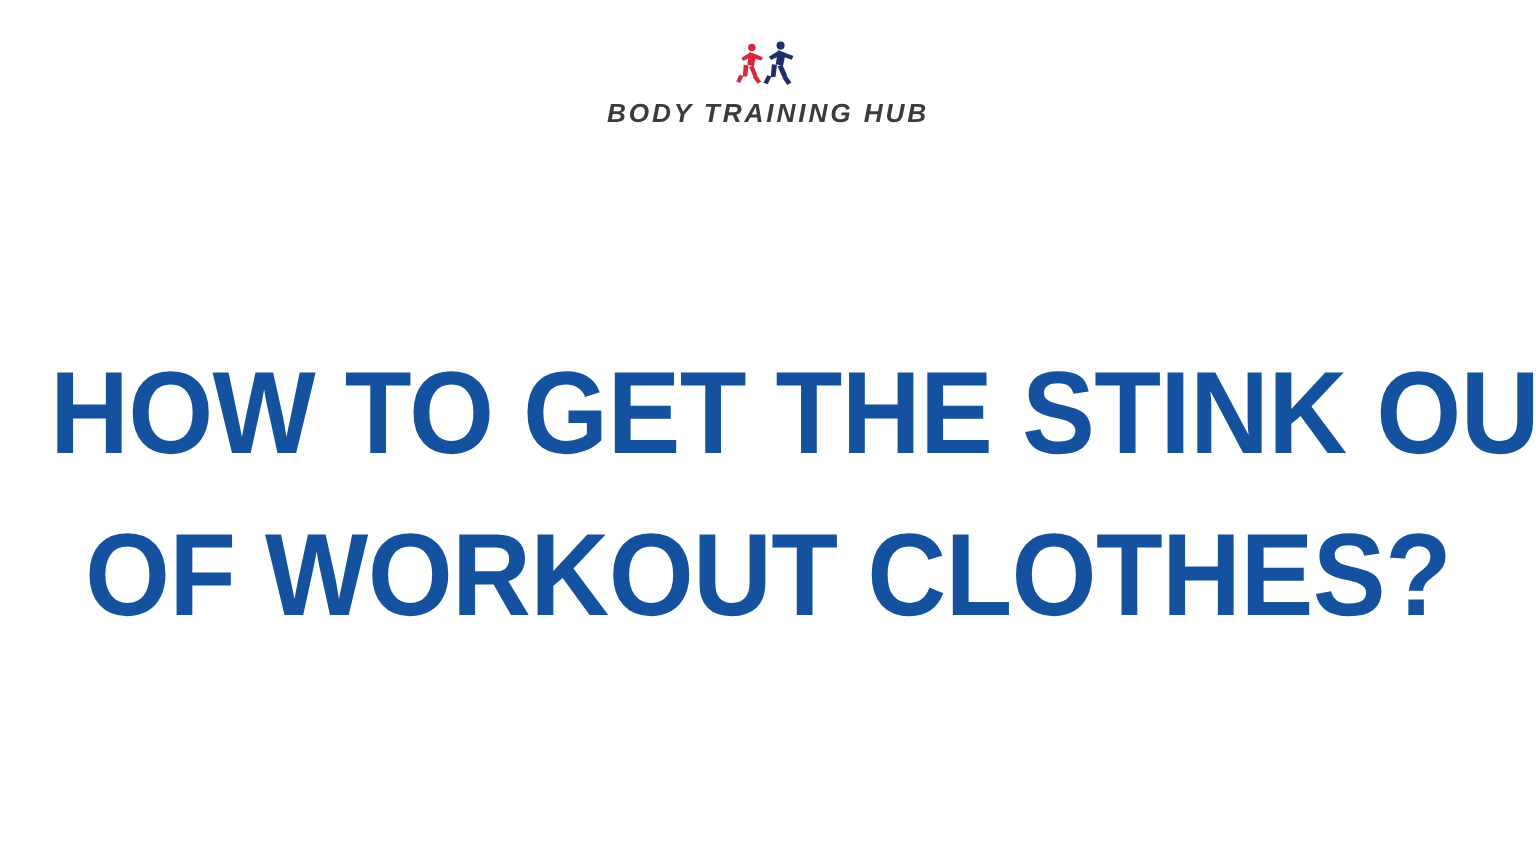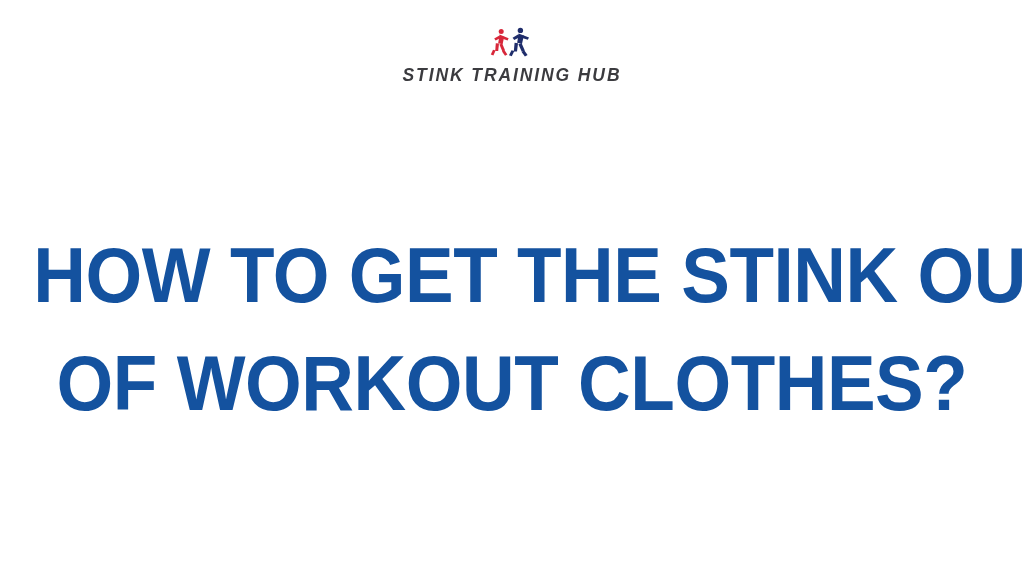--- a/index.html
+++ b/index.html
@@ -110,21 +110,21 @@
         <path d="M28.6 7.4 L33.8 9.4 L32.0 18.0 L27.2 16.8 Z"></path>
         <path d="M28.4 8.2 L22.6 11.8 L24.2 14.0 L29.6 11.2 Z"></path>
         <path d="M33.2 9.2 L39.0 11.4 L37.8 13.8 L32.2 11.9 Z"></path>
         <path d="M31.6 17.2 L34.8 24.4 L31.8 25.8 L28.4 18.2 Z"></path>
         <path d="M28.0 17.2 L27.0 25.4 L23.8 25.4 L24.6 16.8 Z"></path>
         <path d="M34.2 24.2 L37.6 29.0 L34.9 30.6 L31.6 26.0 Z"></path>
         <path d="M24.3 25.0 L21.8 30.2 L19.0 29.2 L21.5 24.2 Z"></path>
       </g>
     </svg>
 
-    <div class="brand-name">STINK TRAINING HUB</div>
+    <div class="brand-name">BODY TRAINING HUB</div>
   </div>
 
   <div class="headline">
     <span class="headline-line headline-line-1">HOW TO GET THE STINK OUT</span>
     <span class="headline-line headline-line-2">OF WORKOUT CLOTHES?</span>
   </div>
 
 </div>
 
 </body></html>

